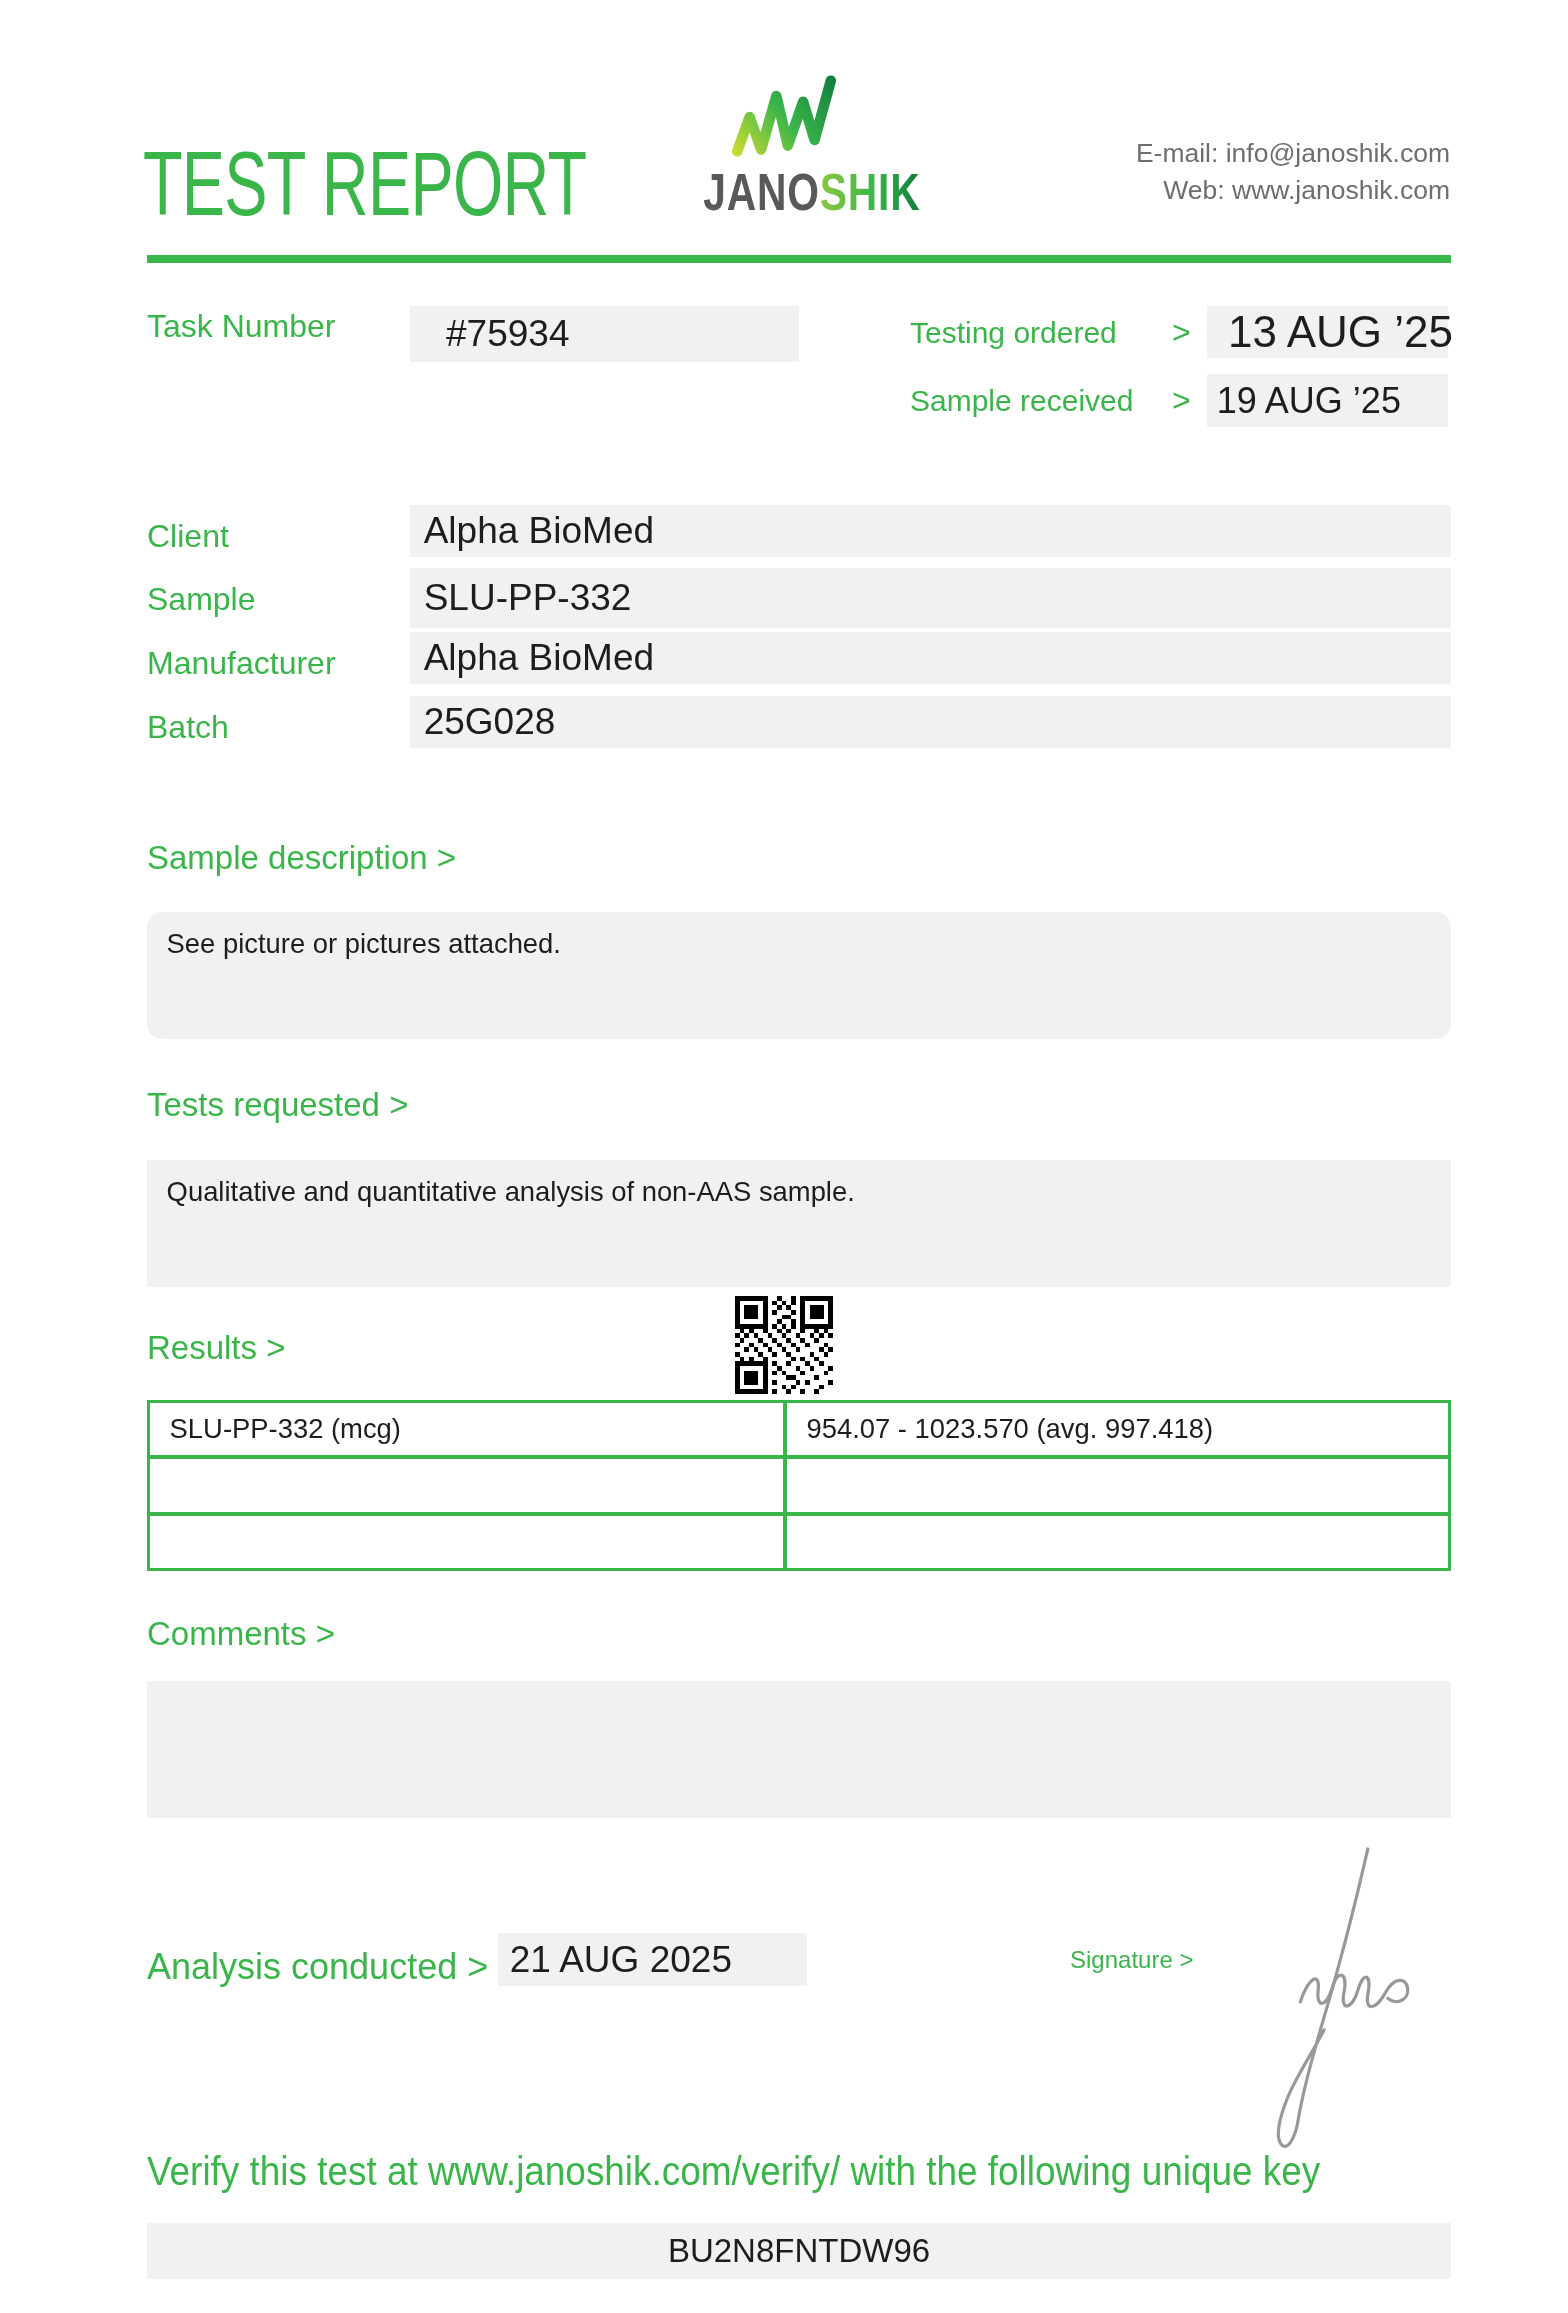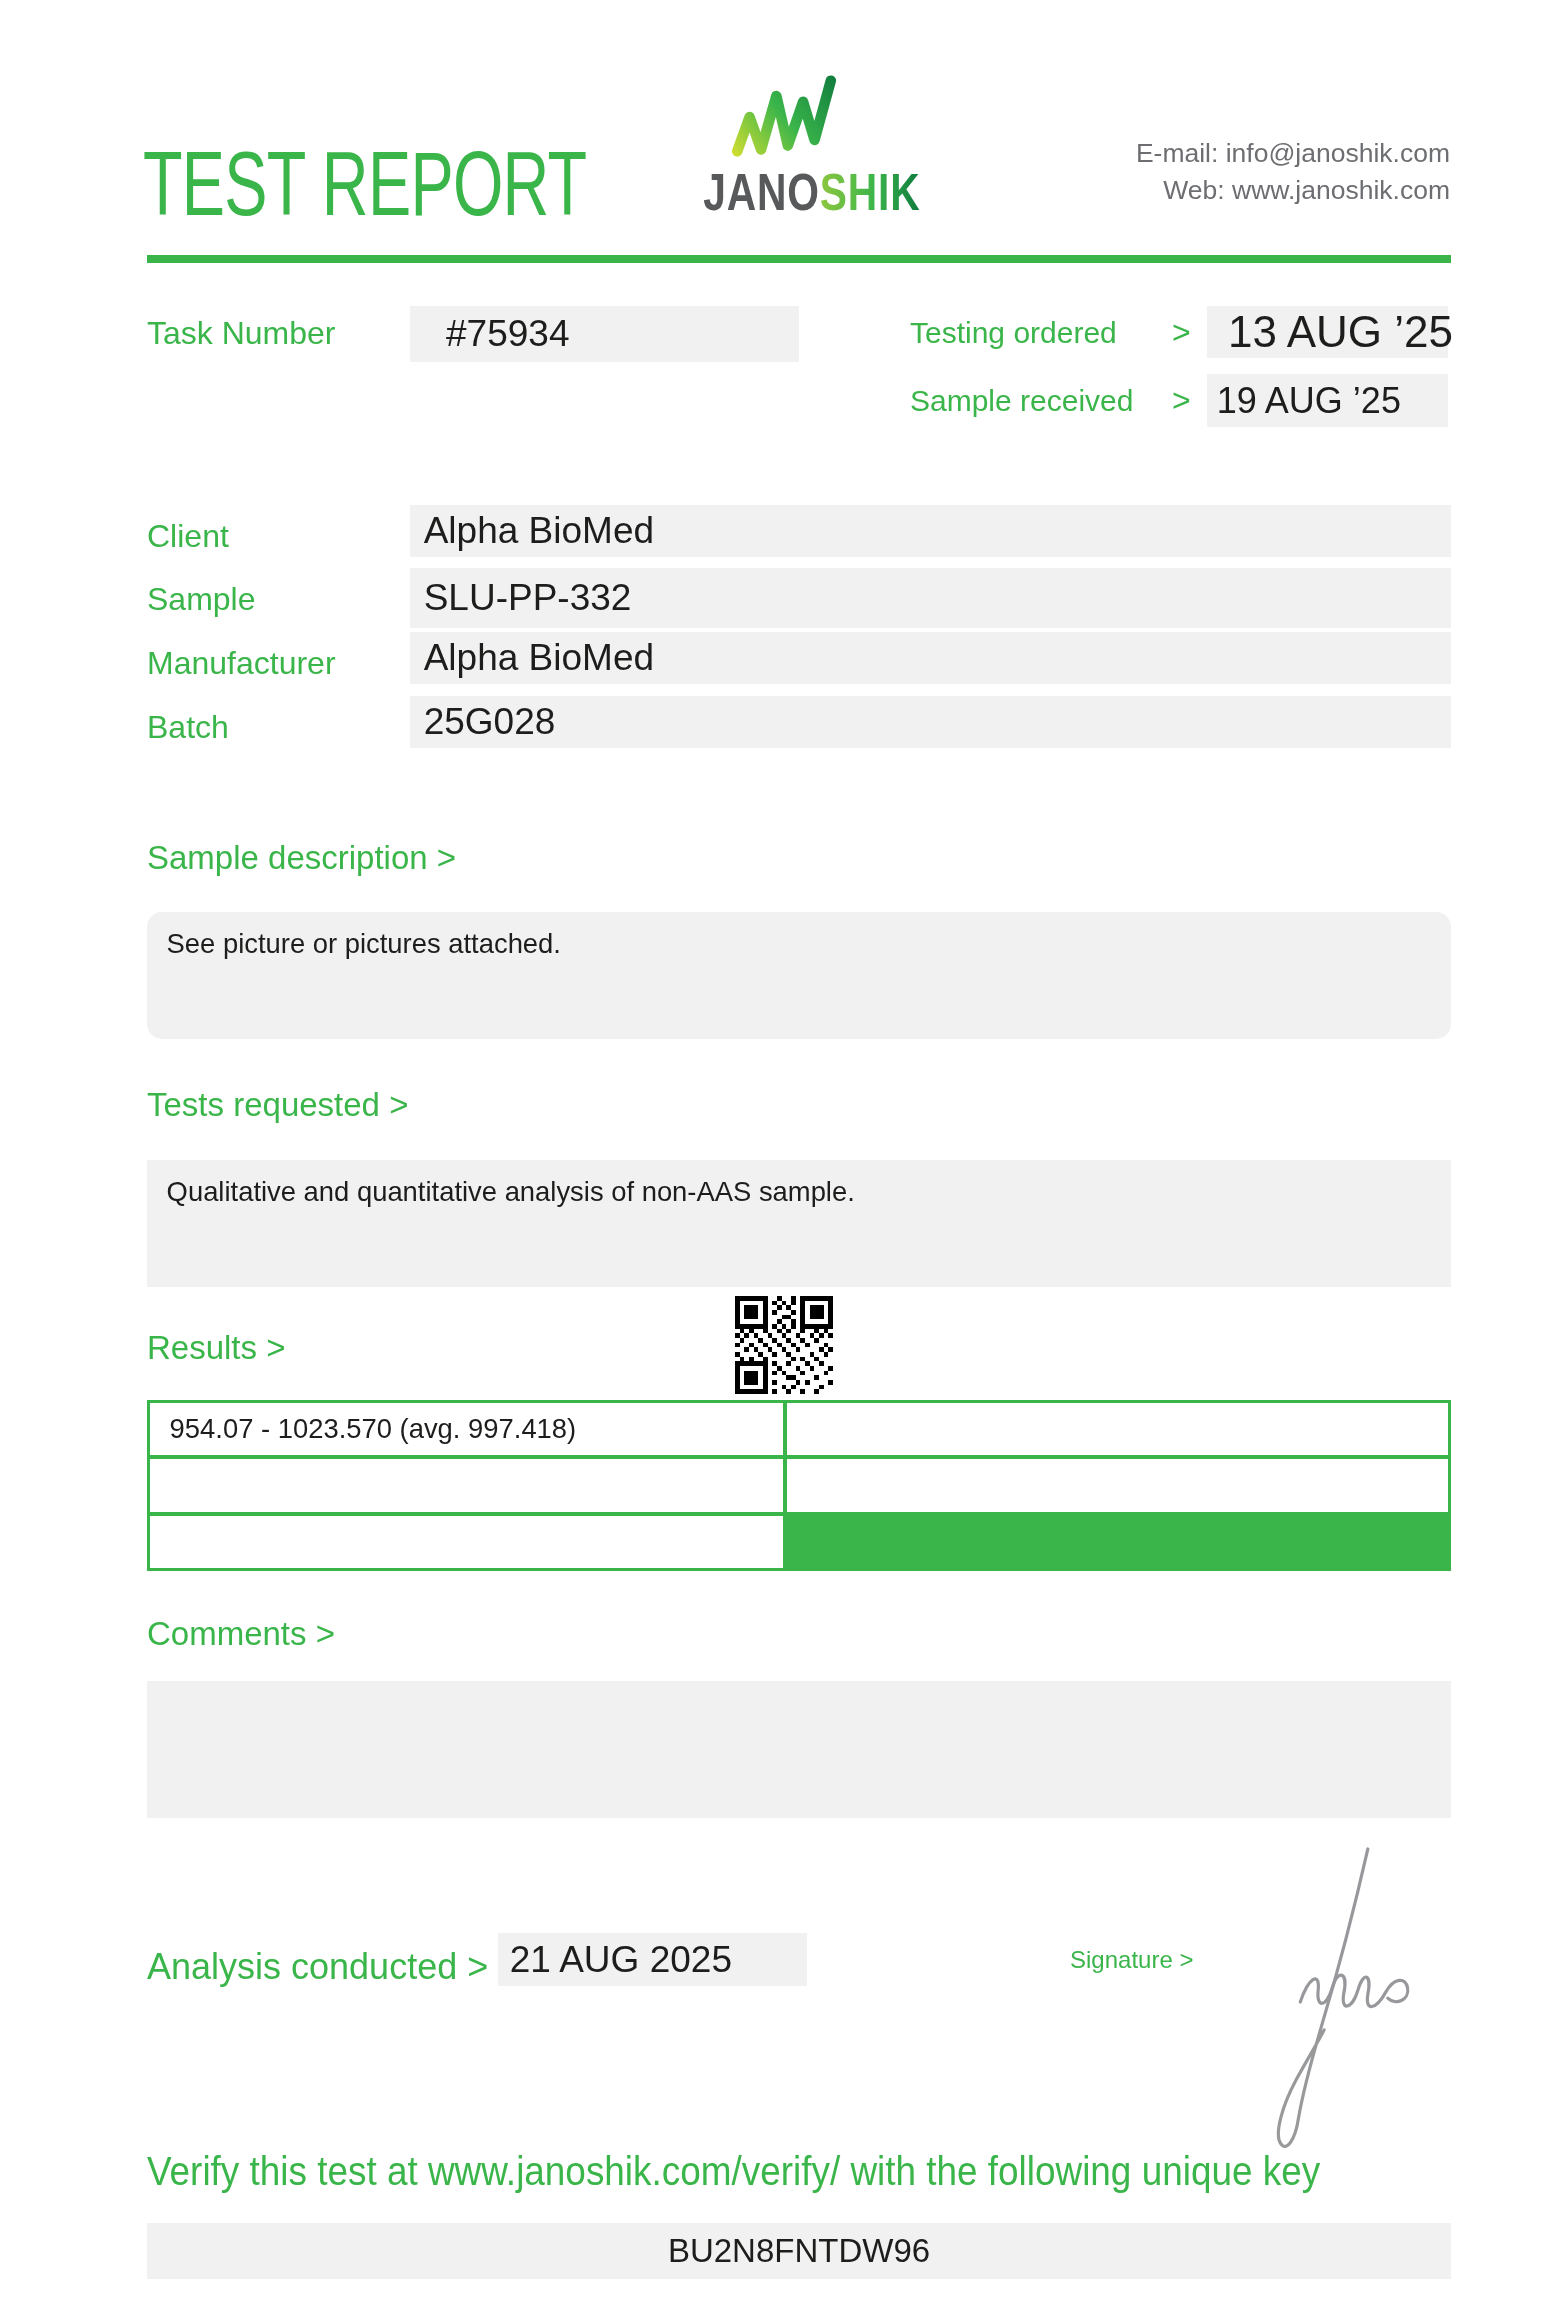--- a/index.html
+++ b/index.html
@@ -68,21 +68,21 @@
     <div class="logo-text"><span class="logo-gray">JANO</span><span class="logo-green">SHIK</span></div>
   </div>
 
   <div class="contact">
     <div>E-mail: info@janoshik.com</div>
     <div>Web: www.janoshik.com</div>
   </div>
 
   <div class="header-rule"></div>
 
-  <div class="glabel" style="left:147px;top:315px;">Task Number</div>
+  <div class="glabel" style="left:147px;top:308px;">Task Number</div>
   <div class="gbox valuebox" style="left:410px;top:306px;width:389px;height:56px;padding-left:36px;">#75934</div>
 
   <div class="glabel" style="left:910px;top:316px;font-size:30px;">Testing ordered</div>
   <div class="arrow" style="left:1172px;top:314px;">&gt;</div>
   <div class="gbox valuebox" style="left:1207px;top:306px;width:241px;height:52px;padding-left:21px;font-size:44px;">13 AUG ’25</div>
 
   <div class="glabel" style="left:910px;top:384px;font-size:30px;">Sample received</div>
   <div class="arrow" style="left:1172px;top:382px;">&gt;</div>
   <div class="gbox valuebox" style="left:1207px;top:374px;width:241px;height:53px;padding-left:9.8px;font-size:36px;">19 AUG ’25</div>
 
@@ -127,20 +127,21 @@
       M45,75h5v5h-5zM65,75h5v5h-5zM80,75h5v5h-5zM100,75h5v5h-5z
       M40,80h5v5h-5zM50,80h5v5h-5zM70,80h5v5h-5zM95,80h5v5h-5z
       M55,85h5v5h-5zM60,85h5v5h-5zM85,85h5v5h-5z
       M40,90h5v5h-5zM65,90h5v5h-5zM75,90h5v5h-5zM100,90h5v5h-5z
       M50,95h5v5h-5zM60,95h5v5h-5zM90,95h5v5h-5z
       M40,100h5v5h-5zM55,100h5v5h-5zM70,100h5v5h-5zM85,100h5v5h-5z"></path>
   </svg>
 
   <div class="gheading" style="left:147px;top:1329px;">Results &gt;</div>
   <div class="results-table">
+    <div class="results-cell">SLU-PP-332 (mcg)</div>
     <div class="results-cell">954.07 - 1023.570 (avg. 997.418)</div>
     <div class="results-cell"></div>
     <div class="results-cell"></div>
     <div class="results-cell"></div>
     <div class="results-cell"></div>
   </div>
 
   <div class="gheading" style="left:147px;top:1615px;">Comments &gt;</div>
   <div class="gbox bodybox" style="left:147px;top:1681px;width:1304px;height:137px;">
     <span></span>

